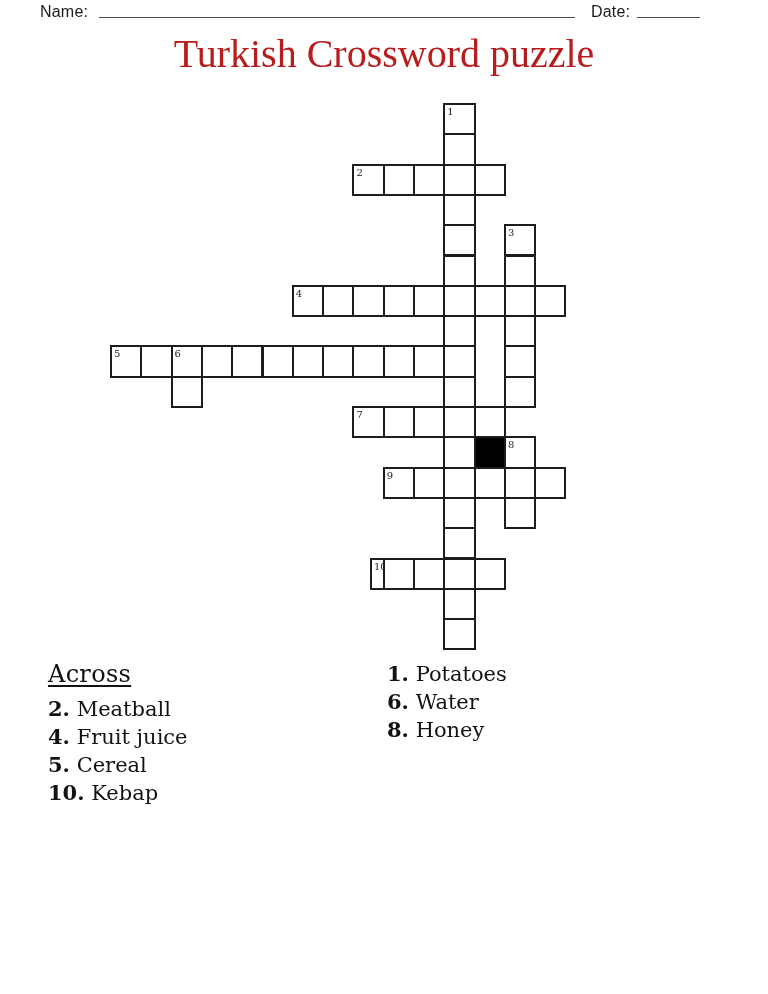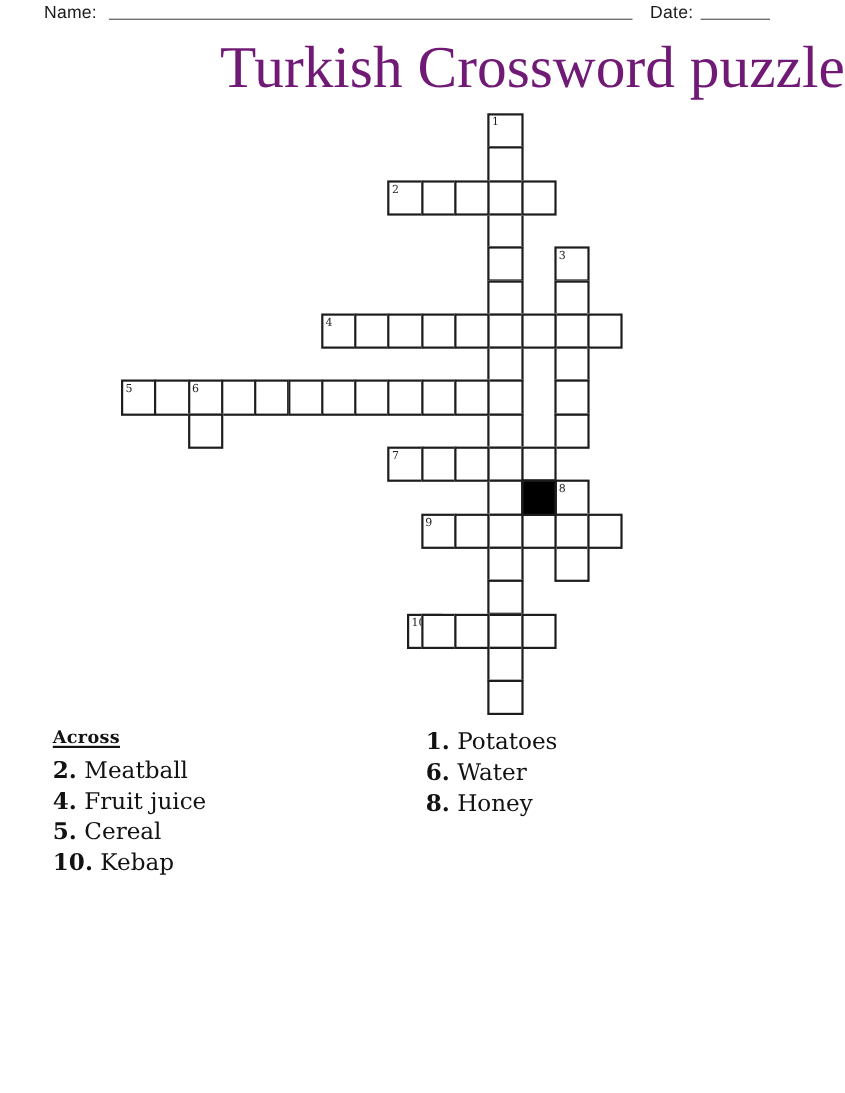--- a/index.html
+++ b/index.html
@@ -14,40 +14,40 @@
   .field-label { position:absolute; font-size:16px; color:#1b1b1b; letter-spacing:.2px; }
   .writeline { position:absolute; height:17px; border-bottom:1.6px solid #4c4c4c; }
   .name-label { left:40px; top:3px; }
   .name-line  { left:99px; top:1px; width:476px; }
   .date-label { left:591px; top:3px; }
   .date-line  { left:637px; top:1px; width:63px; }
 
   
   .title {
     position:absolute; top:30px; left:0; width:100%;
-    text-align:right; font-family:"Liberation Serif", serif;
-    font-size:54px; font-weight:normal; color:#701a75;
+    text-align:center; font-family:"Liberation Serif", serif;
+    font-size:40px; font-weight:normal; color:#b91c1c;
   }
 
   
   #grid { position:absolute; left:110px; top:103px; width:460px; height:550px; }
   .cell {
     position:absolute; width:32.3px; height:32.3px;
     border:2px solid #1d1d1d; background:#ffffff;
   }
   .cell.black { background:#000000; }
   .cellnum {
     display:block; font-family:"DejaVu Serif", serif;
     font-size:10px; line-height:10px; padding:2px 0 0 2px; color:#222;
   }
 
   
   .clues { position:absolute; top:660px; font-family:"DejaVu Serif", serif; color:#121212; }
   .clues h2 {
-    font-size:16px; font-weight:bold;
+    font-size:24px; font-weight:normal;
     text-decoration:underline; text-decoration-thickness:2px; text-underline-offset:3px;
     margin-bottom:7px; letter-spacing:.3px;
   }
   .clues ul { list-style:none; }
   .clues li { font-size:21px; line-height:27px; white-space:nowrap; }
   .clue-num { font-weight:bold; }
   .across-section { left:48px; width:320px; }
   .down-section   { left:387px; width:320px; }
 </style>
 </head>

